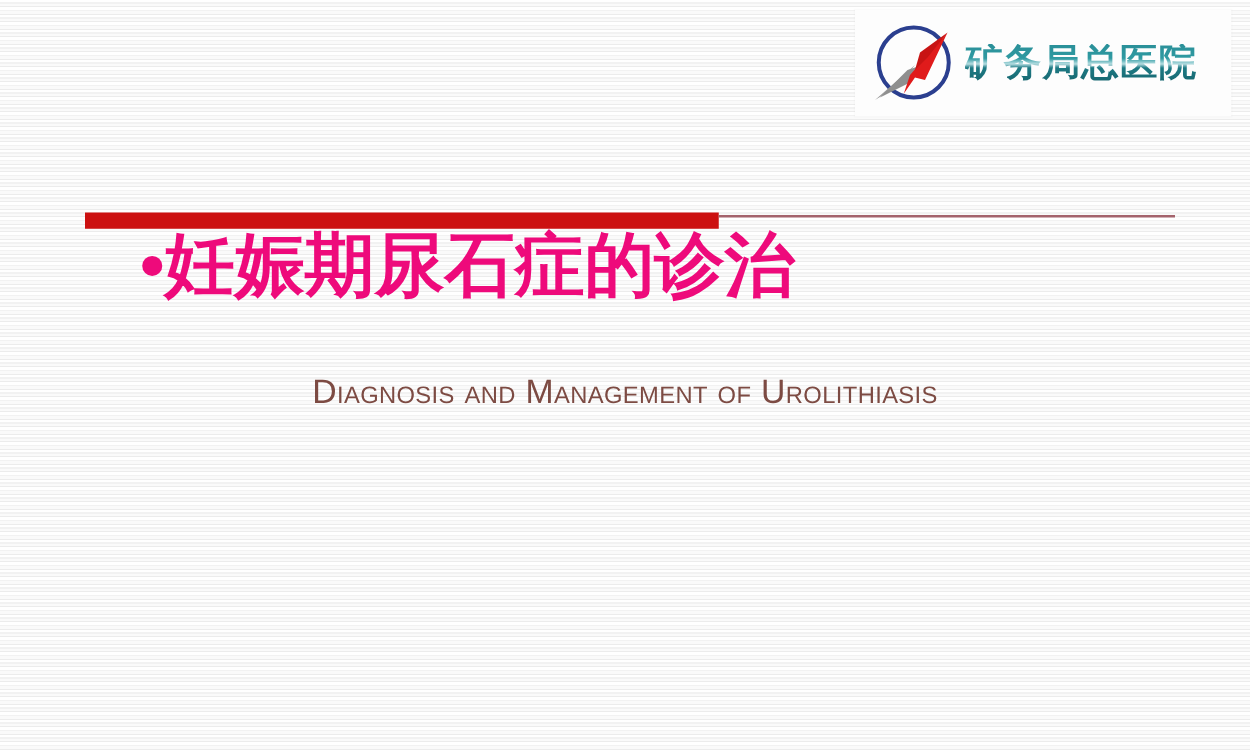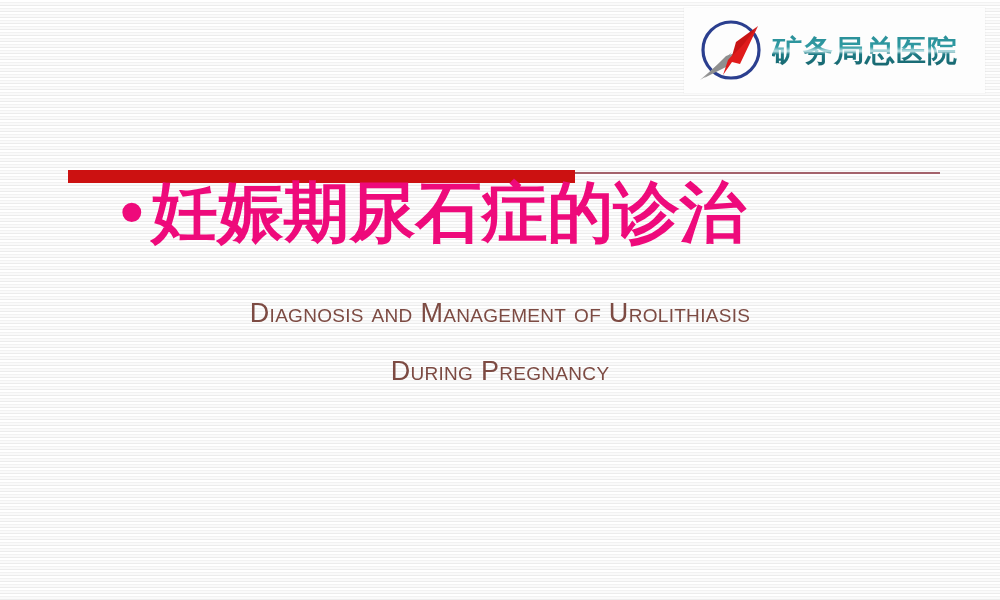--- a/index.html
+++ b/index.html
@@ -100,22 +100,22 @@
     height: 2px;
     background: #a4636c;
   }
 
   
   #title {
     position: absolute;
     left: 112px;
     top: 182px;
     width: 860px;
-    font-family: Liberation Mono, monospace;
-    font-size: 66px;
+    font-family: Liberation Sans, sans-serif;
+    font-size: 56px;
     font-weight: bold;
     line-height: 1.08;
     color: #ee0a7b;
     white-space: nowrap;
     letter-spacing: 0px;
   }
 
   
   .subtitle {
     position: absolute;
@@ -157,15 +157,14 @@
   </div>
 
   <div id="divider">
     <div id="divider-thick"></div>
     <div id="divider-thin"></div>
   </div>
 
   <div id="title">•妊娠期尿石症的诊治</div>
 
   <div id="subtitle-line-1" class="subtitle">Diagnosis and Management of Urolithiasis</div>
-  <div id="subtitle-line-2" class="subtitle">During Pregnancy</div>
 
 </div>
 
 </body></html>

